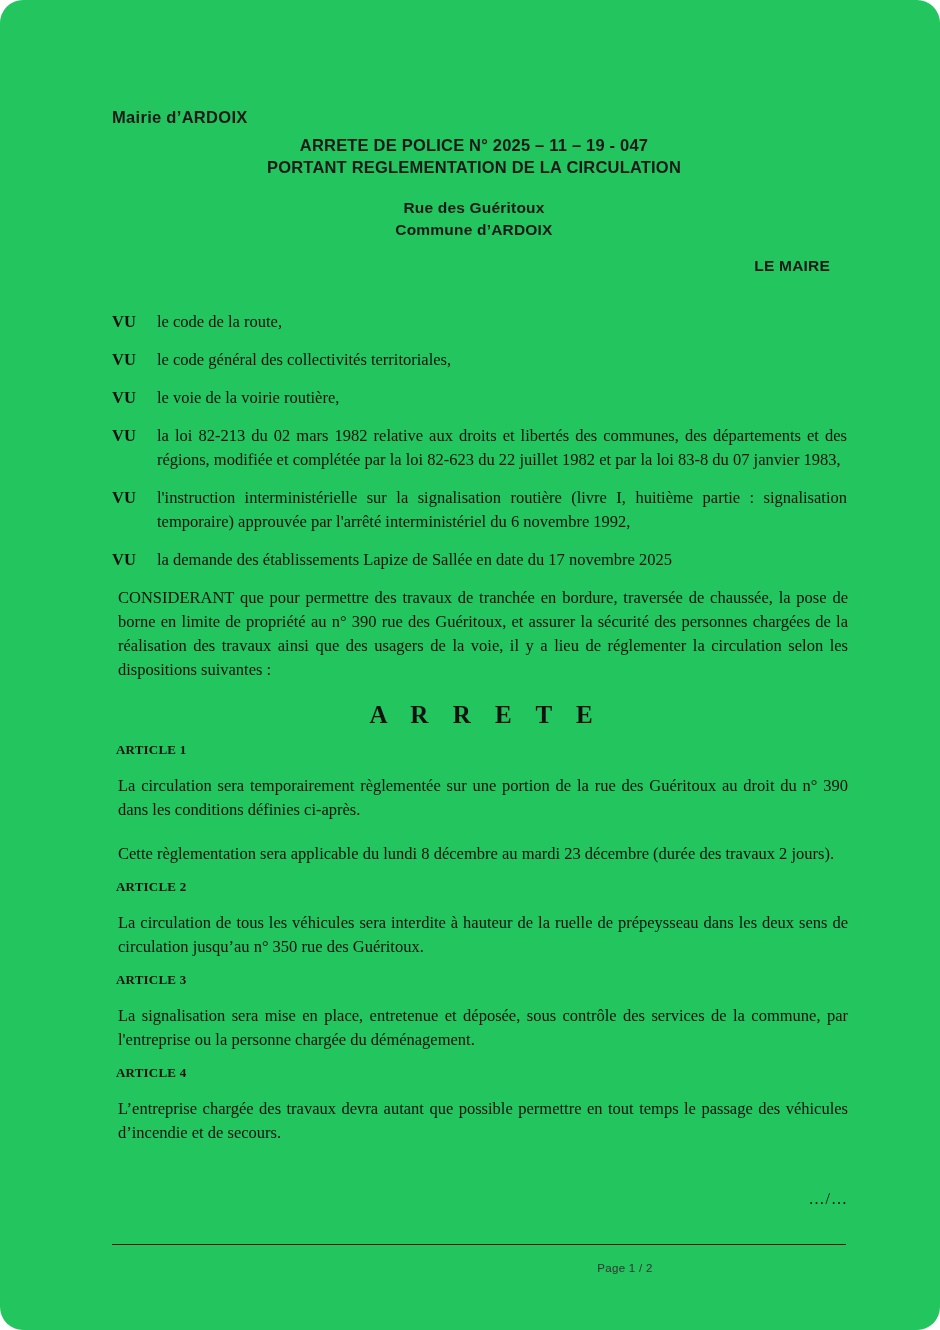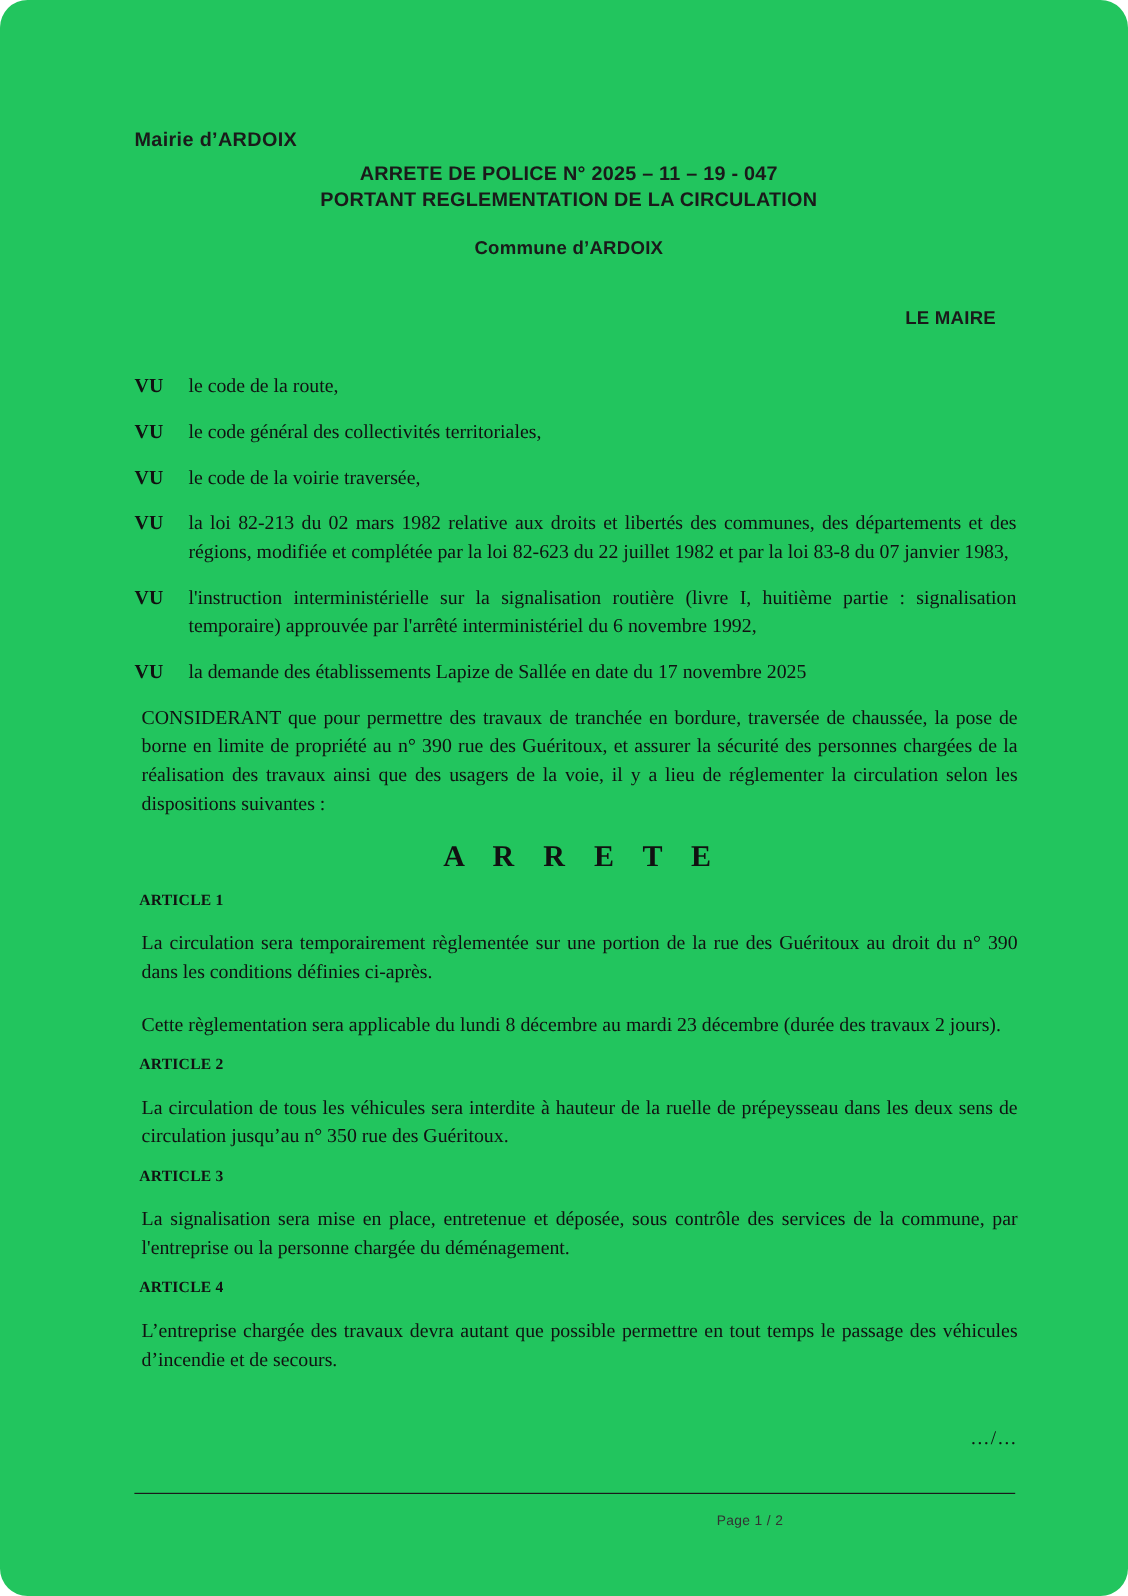--- a/index.html
+++ b/index.html
@@ -169,40 +169,41 @@
 <div class="page">
 
   <div class="mairie hdr-sans">Mairie d’ARDOIX</div>
 
   <div class="title-block hdr-sans">
     <div>ARRETE DE POLICE N° 2025 – 11 – 19 - 047</div>
     <div>PORTANT REGLEMENTATION DE LA CIRCULATION</div>
   </div>
 
   <div class="sub-block hdr-sans">
+    <div>Rue des Guéritoux</div>
     <div>Commune d’ARDOIX</div>
   </div>
 
   <div class="maire hdr-sans">LE MAIRE</div>
 
   <div class="body-area">
 
     <div class="vu-row">
       <div class="vu-tag">VU</div>
       <div class="vu-text nojust">le code de la route,</div>
     </div>
 
     <div class="vu-row">
       <div class="vu-tag">VU</div>
       <div class="vu-text nojust">le code général des collectivités territoriales,</div>
     </div>
 
     <div class="vu-row">
       <div class="vu-tag">VU</div>
-      <div class="vu-text nojust">le code de la voirie traversée,</div>
+      <div class="vu-text nojust">le voie de la voirie routière,</div>
     </div>
 
     <div class="vu-row">
       <div class="vu-tag">VU</div>
       <div class="vu-text">la loi 82-213 du 02 mars 1982 relative aux droits et libertés des communes, des départements et des régions, modifiée et complétée par la loi 82-623 du 22 juillet 1982 et par la loi 83-8 du 07 janvier 1983,</div>
     </div>
 
     <div class="vu-row">
       <div class="vu-tag">VU</div>
       <div class="vu-text">l'instruction interministérielle sur la signalisation routière (livre I, huitième partie : signalisation temporaire) approuvée par l'arrêté interministériel du 6 novembre 1992,</div>

